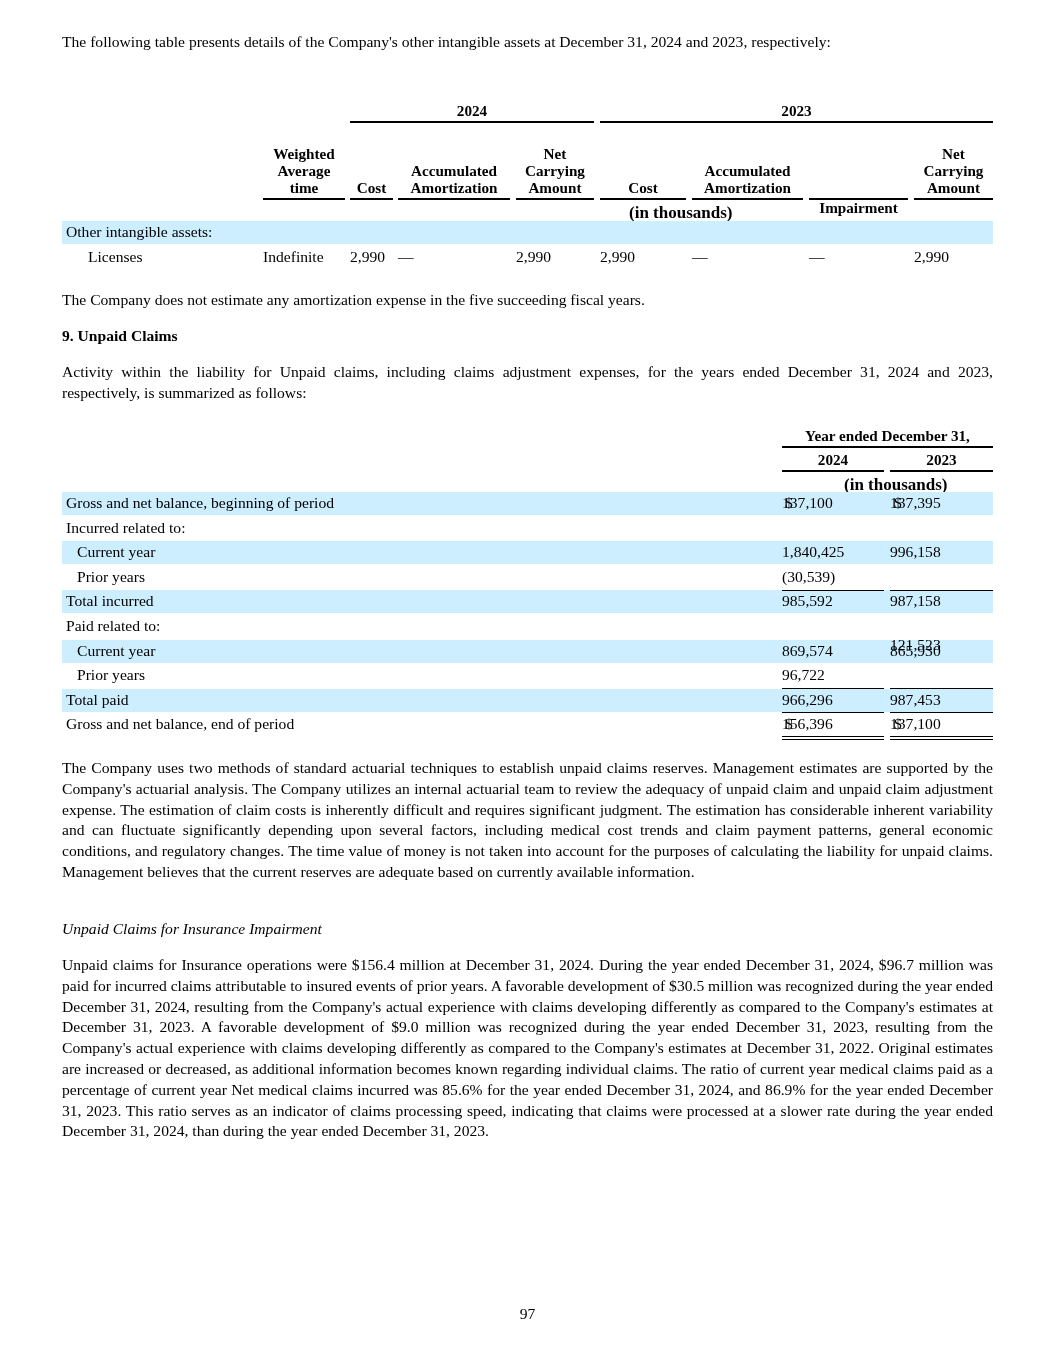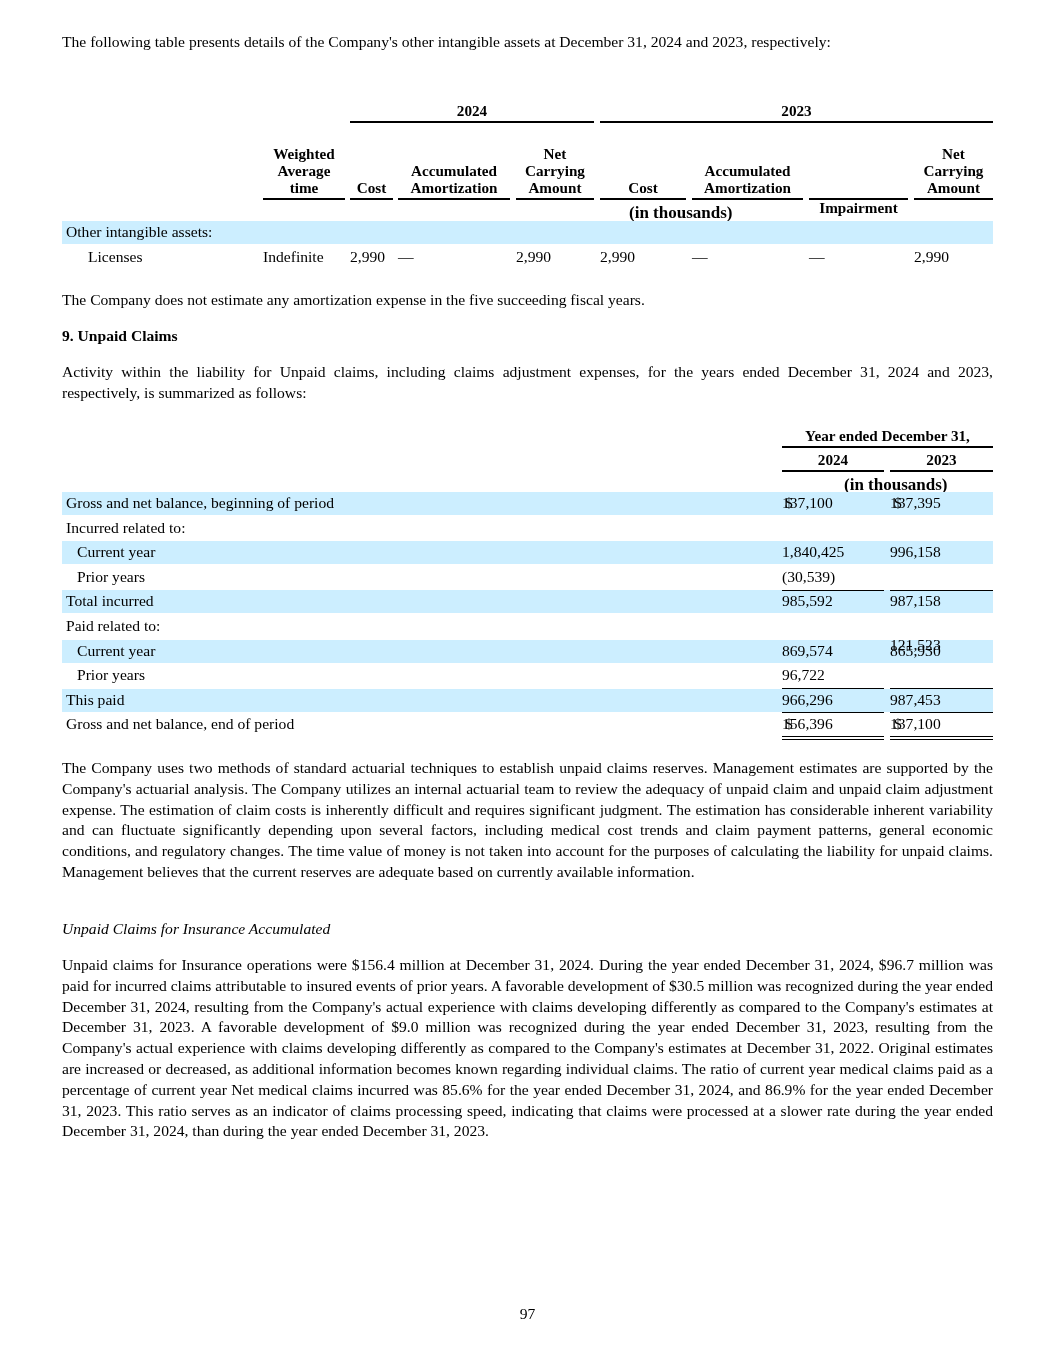--- a/index.html
+++ b/index.html
@@ -152,21 +152,21 @@
         <div class="num" style="left: 782px; width: 95px; top: 642px;">869,574</div>
         <div class="num" style="left: 890px; width: 96px; top: 642px;">865,930</div>
       </div>
       <div>
         <div class="lbl" style="left: 77px; top: 666px;">Prior years</div>
         <div class="num" style="left: 782px; width: 95px; top: 666px;">96,722</div>
         <div class="num" style="left: 890px; width: 96px; top: 636px;">121,523</div>
       </div>
       <div>
         <div class="band" style="left: 62px; width: 931px; top: 689px; height: 23px;"></div>
-        <div class="lbl" style="left: 66px; top: 691px;">This paid</div>
+        <div class="lbl" style="left: 66px; top: 691px;">Total paid</div>
         <div class="num" style="left: 782px; width: 95px; top: 691px;">966,296</div>
         <div class="num" style="left: 890px; width: 96px; top: 691px;">987,453</div>
       </div>
       <div>
         <div class="lbl" style="left: 66px; top: 715px;">Gross and net balance, end of period</div>
         <div class="num" style="left: 782px; width: 95px; top: 715px;">156,396</div>
         <div class="num" style="left: 890px; width: 96px; top: 715px;">137,100</div>
         <div class="lbl" style="left: 785px; top: 715px;">$</div>
         <div class="lbl" style="left: 894px; top: 715px;">$</div>
       </div>
@@ -178,17 +178,17 @@
   <div class="rule1" style="left:890px; width:103px; top:688px;"></div>
   <div class="rule1" style="left:782px; width:102px; top:712px;"></div>
   <div class="rule1" style="left:890px; width:103px; top:712px;"></div>
 
   <div class="dbl" style="left:782px; width:102px; top:736px;"></div>
   <div class="dbl" style="left:890px; width:103px; top:736px;"></div>
 </div>
 
 <div class="para" style="top:758px;">The Company uses two methods of standard actuarial techniques to establish unpaid claims reserves. Management estimates are supported by the Company's actuarial analysis. The Company utilizes an internal actuarial team to review the adequacy of unpaid claim and unpaid claim adjustment expense. The estimation of claim costs is inherently difficult and requires significant judgment. The estimation has considerable inherent variability and can fluctuate significantly depending upon several factors, including medical cost trends and claim payment patterns, general economic conditions, and regulatory changes. The time value of money is not taken into account for the purposes of calculating the liability for unpaid claims. Management believes that the current reserves are adequate based on currently available information.</div>
 
-<div class="para ital" style="top:919px;">Unpaid Claims for Insurance Accumulated</div>
+<div class="para ital" style="top:919px;">Unpaid Claims for Insurance Impairment</div>
 
 <div class="para" style="top:955px;">Unpaid claims for Insurance operations were $156.4 million at December 31, 2024. During the year ended December 31, 2024, $96.7 million was paid for incurred claims attributable to insured events of prior years. A favorable development of $30.5 million was recognized during the year ended December 31, 2024, resulting from the Company's actual experience with claims developing differently as compared to the Company's estimates at December 31, 2023. A favorable development of $9.0 million was recognized during the year ended December 31, 2023, resulting from the Company's actual experience with claims developing differently as compared to the Company's estimates at December 31, 2022. Original estimates are increased or decreased, as additional information becomes known regarding individual claims. The ratio of current year medical claims paid as a percentage of current year Net medical claims incurred was 85.6% for the year ended December 31, 2024, and 86.9% for the year ended December 31, 2023. This ratio serves as an indicator of claims processing speed, indicating that claims were processed at a slower rate during the year ended December 31, 2024, than during the year ended December 31, 2023.</div>
 
 <div class="abs" style="left:0; width:1055px; top:1305px; text-align:center;">97</div>
 
 </body></html>

